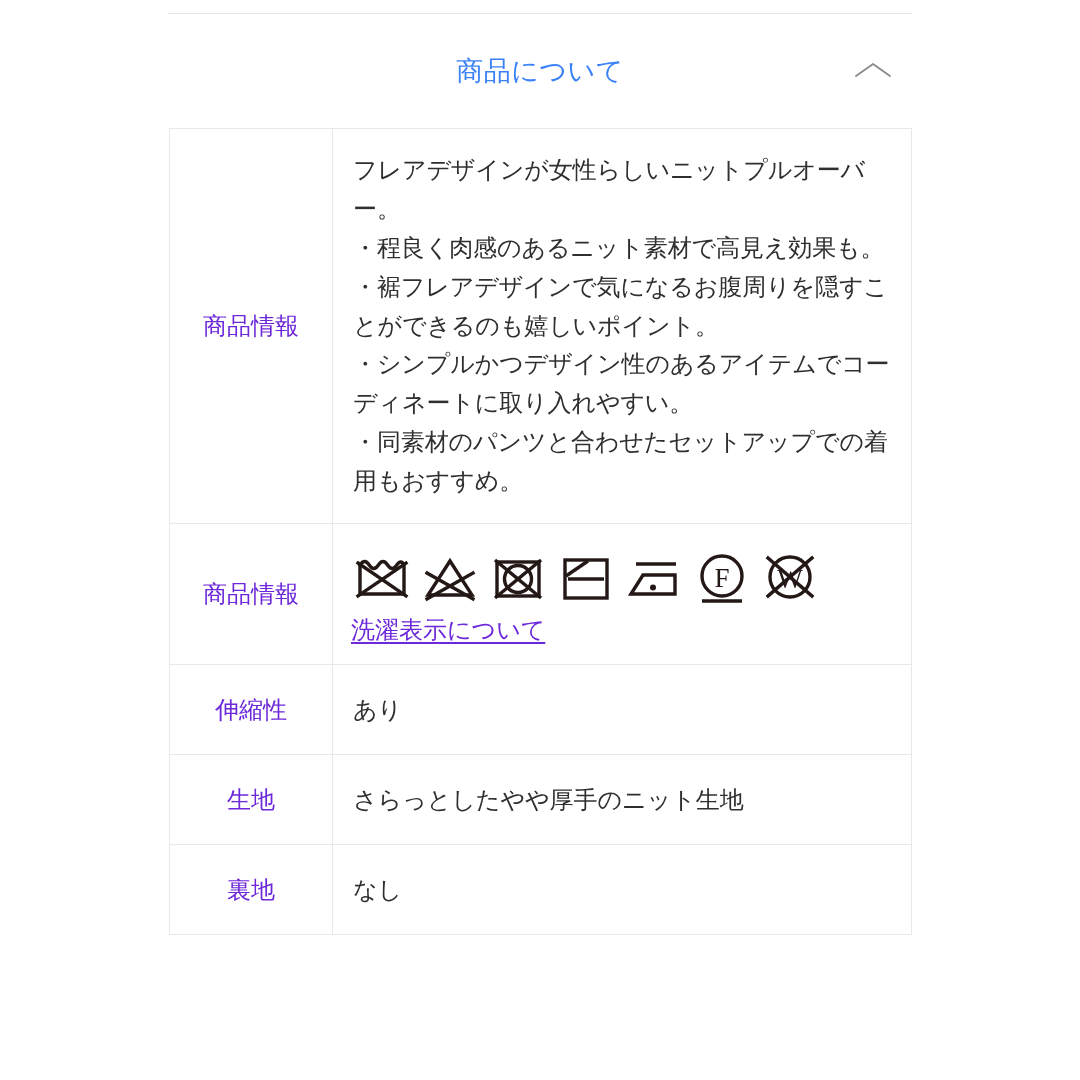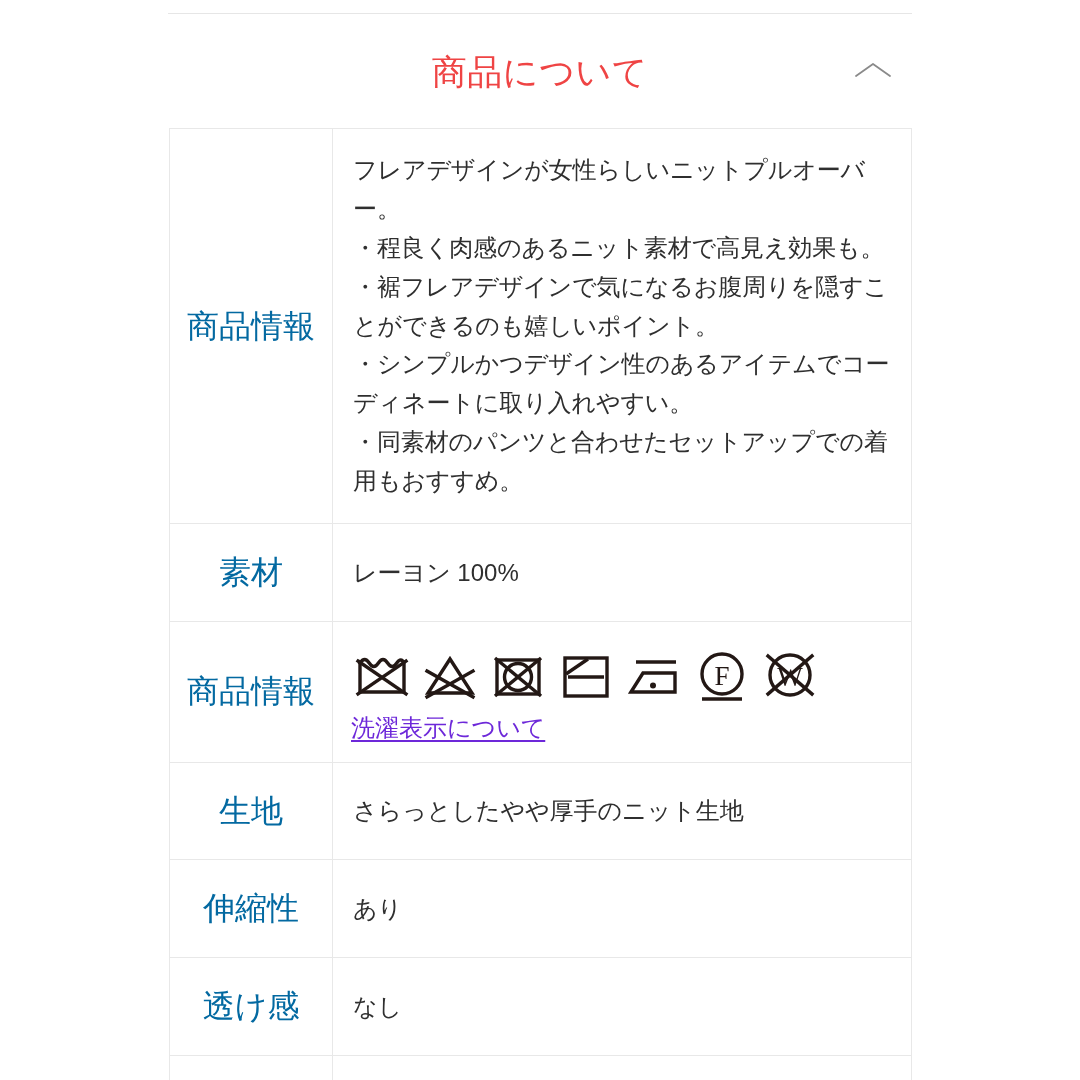--- a/index.html
+++ b/index.html
@@ -37,22 +37,22 @@
     position: absolute;
     left: 168px;
     top: 40px;
     width: 744px;
     height: 62px;
     display: flex;
     align-items: center;
     justify-content: center;
   }
   .section-title {
-    font-size: 35px;
-    color: #ef4444;
+    font-size: 27px;
+    color: #3b82f6;
     letter-spacing: 0.5px;
     line-height: 1;
     font-weight: 400;
   }
   .collapse-toggle {
     position: absolute;
     right: 16px;
     top: 50%;
     transform: translateY(-50%);
     width: 46px;
@@ -82,22 +82,22 @@
   .spec-table col.value-col { width: 579px; }
 
   .spec-table td {
     border: 1px solid #e8e8e8;
     vertical-align: middle;
     padding: 0;
   }
 
   td.spec-label {
     text-align: center;
-    font-size: 32px;
-    color: #0369a1;
+    font-size: 24px;
+    color: #6d28d9;
     padding: 26px 4px;
     line-height: 1.4;
   }
   td.spec-value {
     font-size: 24px;
     color: #2f2f2f;
     padding: 26px 15px 26px 20px;
     line-height: 1.55;
     white-space: pre-line;
   }
@@ -153,24 +153,20 @@
     <tbody>
       <tr class="row-info">
         <td class="spec-label">商品情報</td>
         <td class="spec-value">フレアデザインが女性らしいニットプルオーバー。
 ・程良く肉感のあるニット素材で高見え効果も。
 ・裾フレアデザインで気になるお腹周りを隠すことができるのも嬉しいポイント。
 ・シンプルかつデザイン性のあるアイテムでコーディネートに取り入れやすい。
 ・同素材のパンツと合わせたセットアップでの着用もおすすめ。</td>
       </tr>
 
-      <tr>
-        <td class="spec-label">素材</td>
-        <td class="spec-value">レーヨン 100%</td>
-      </tr>
 
       <tr>
         <td class="spec-label">商品情報</td>
         <td class="care-cell">
           <div class="care-symbols">
 
             <svg width="62" height="62" viewBox="0 0 62 62">
               <g fill="none" stroke="#231815" stroke-width="3.4" stroke-linecap="square">
                 <path d="M9 19 L9 48 L53 48 L53 19"></path>
                 <path d="M9 19 q4.6 -7 9.2 0 q4.6 7 9.2 0 q4.6 -7 9.2 0 q4.6 7 9.2 0 q3 -4.6 6 -2" fill="none"></path>
@@ -226,33 +222,29 @@
                 <line x1="53" y1="12" x2="9" y2="50"></line>
               </g>
             </svg>
 
           </div>
           <a class="care-link">洗濯表示について</a>
         </td>
       </tr>
 
       <tr>
+        <td class="spec-label">伸縮性</td>
+        <td class="spec-value">あり</td>
+      </tr>
+
+      <tr>
         <td class="spec-label">生地</td>
         <td class="spec-value">さらっとしたやや厚手のニット生地</td>
       </tr>
 
-      <tr>
-        <td class="spec-label">伸縮性</td>
-        <td class="spec-value">あり</td>
-      </tr>
-
-      <tr>
-        <td class="spec-label">透け感</td>
-        <td class="spec-value">なし</td>
-      </tr>
 
       <tr>
         <td class="spec-label">裏地</td>
         <td class="spec-value">なし</td>
       </tr>
 
     </tbody>
   </table>
 
 </div>

